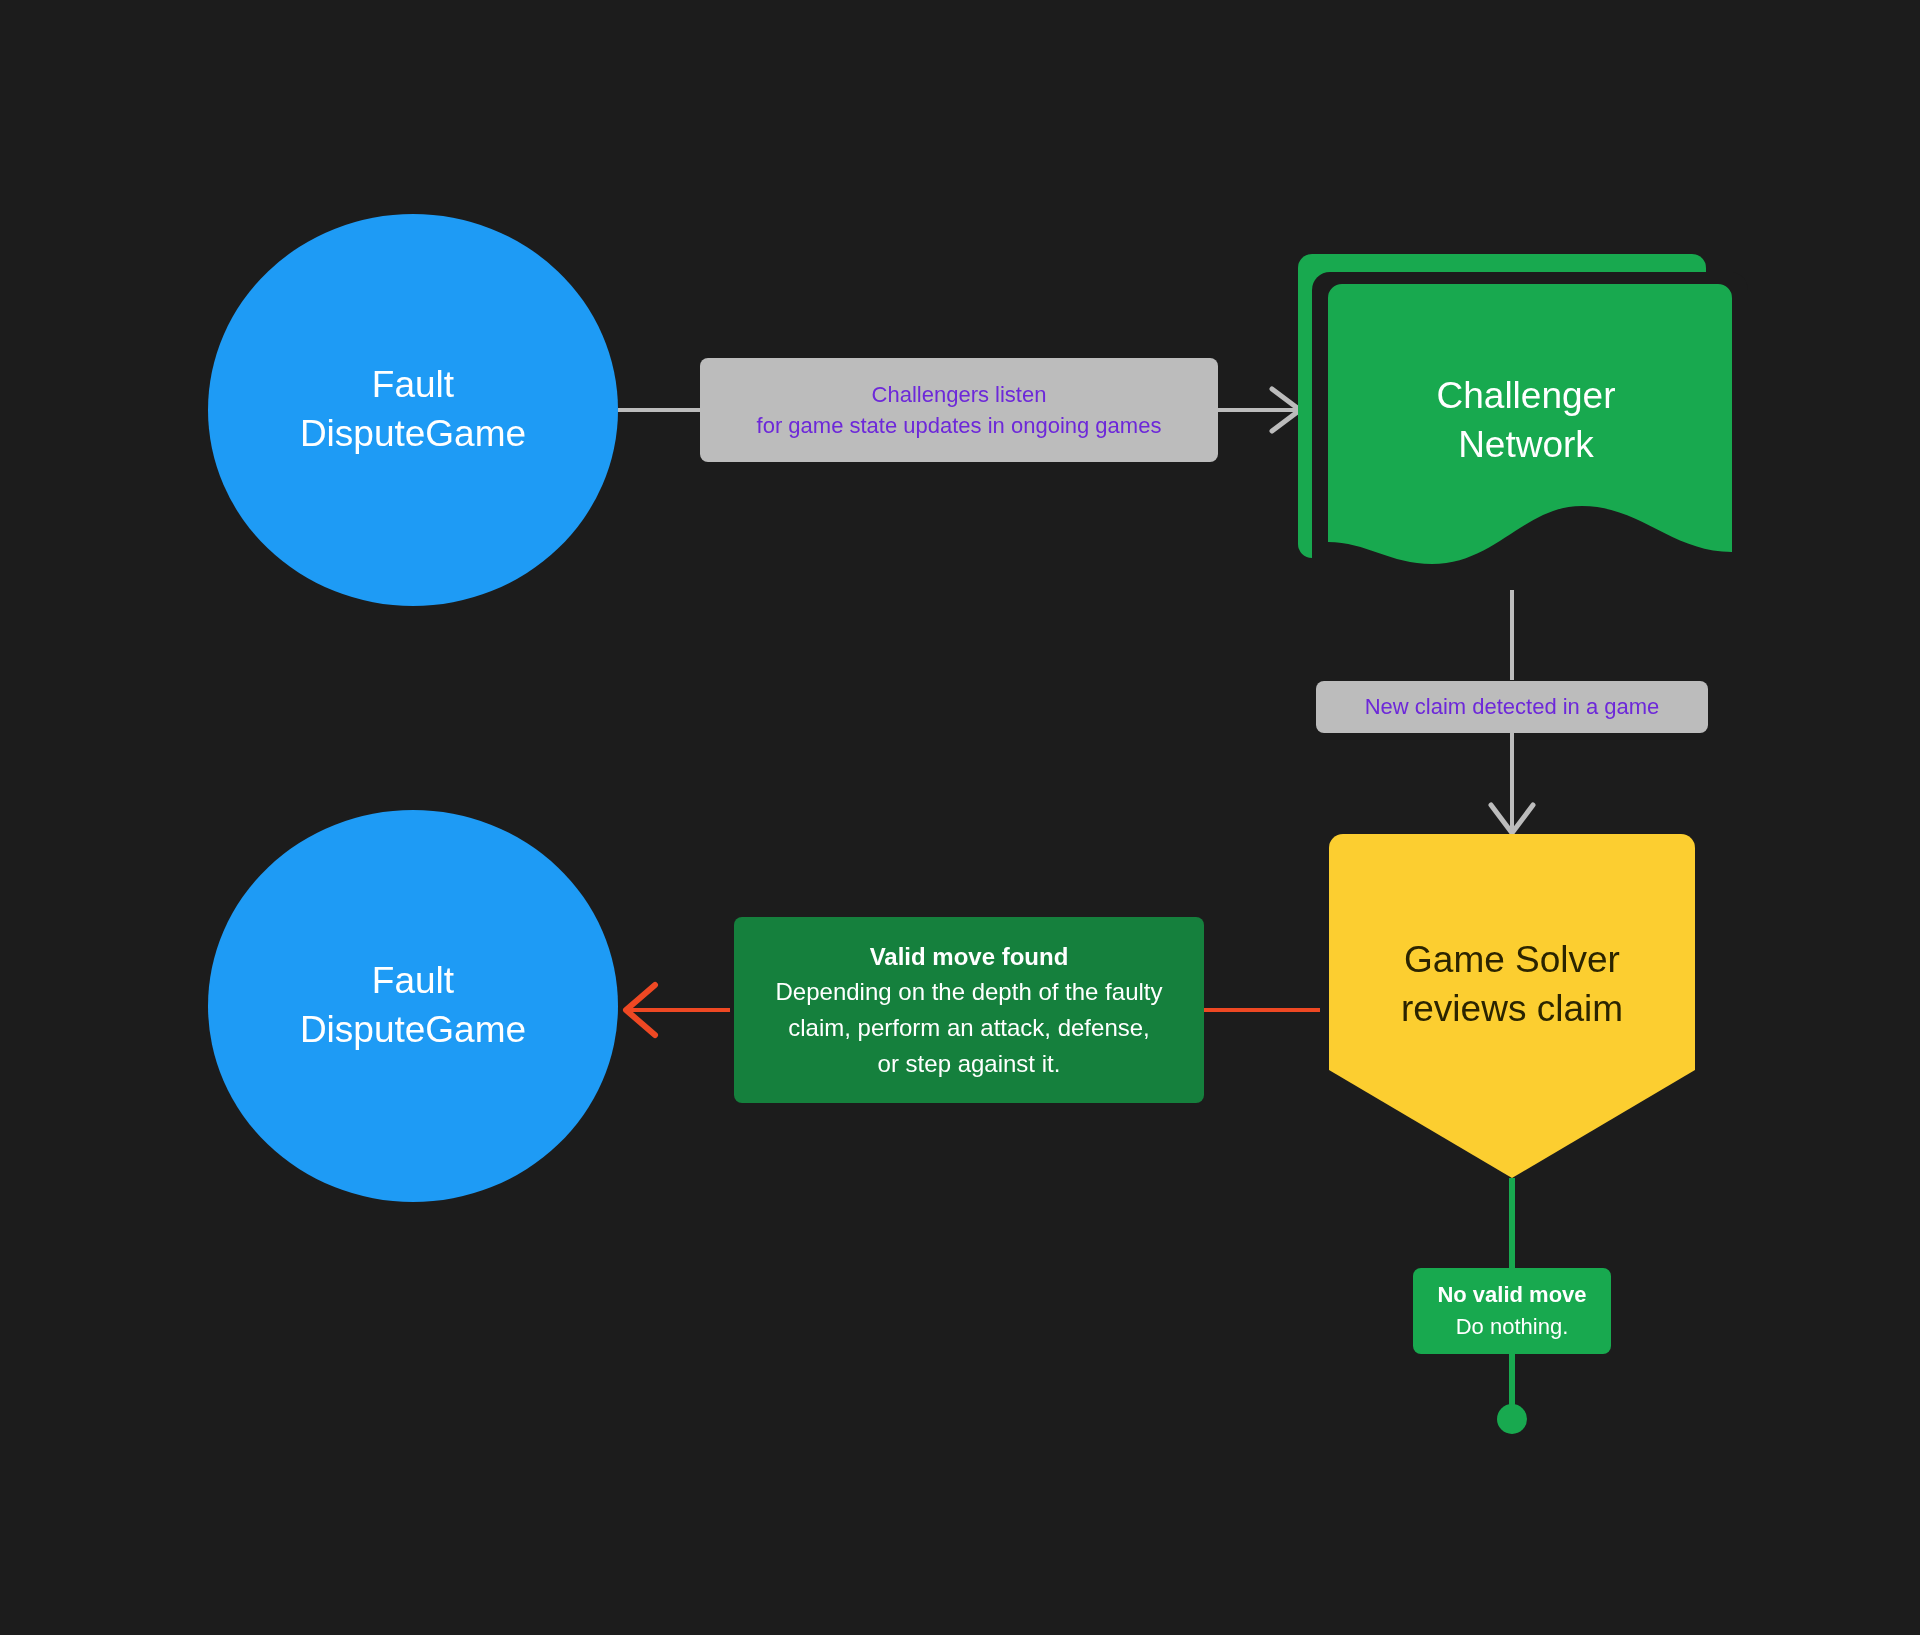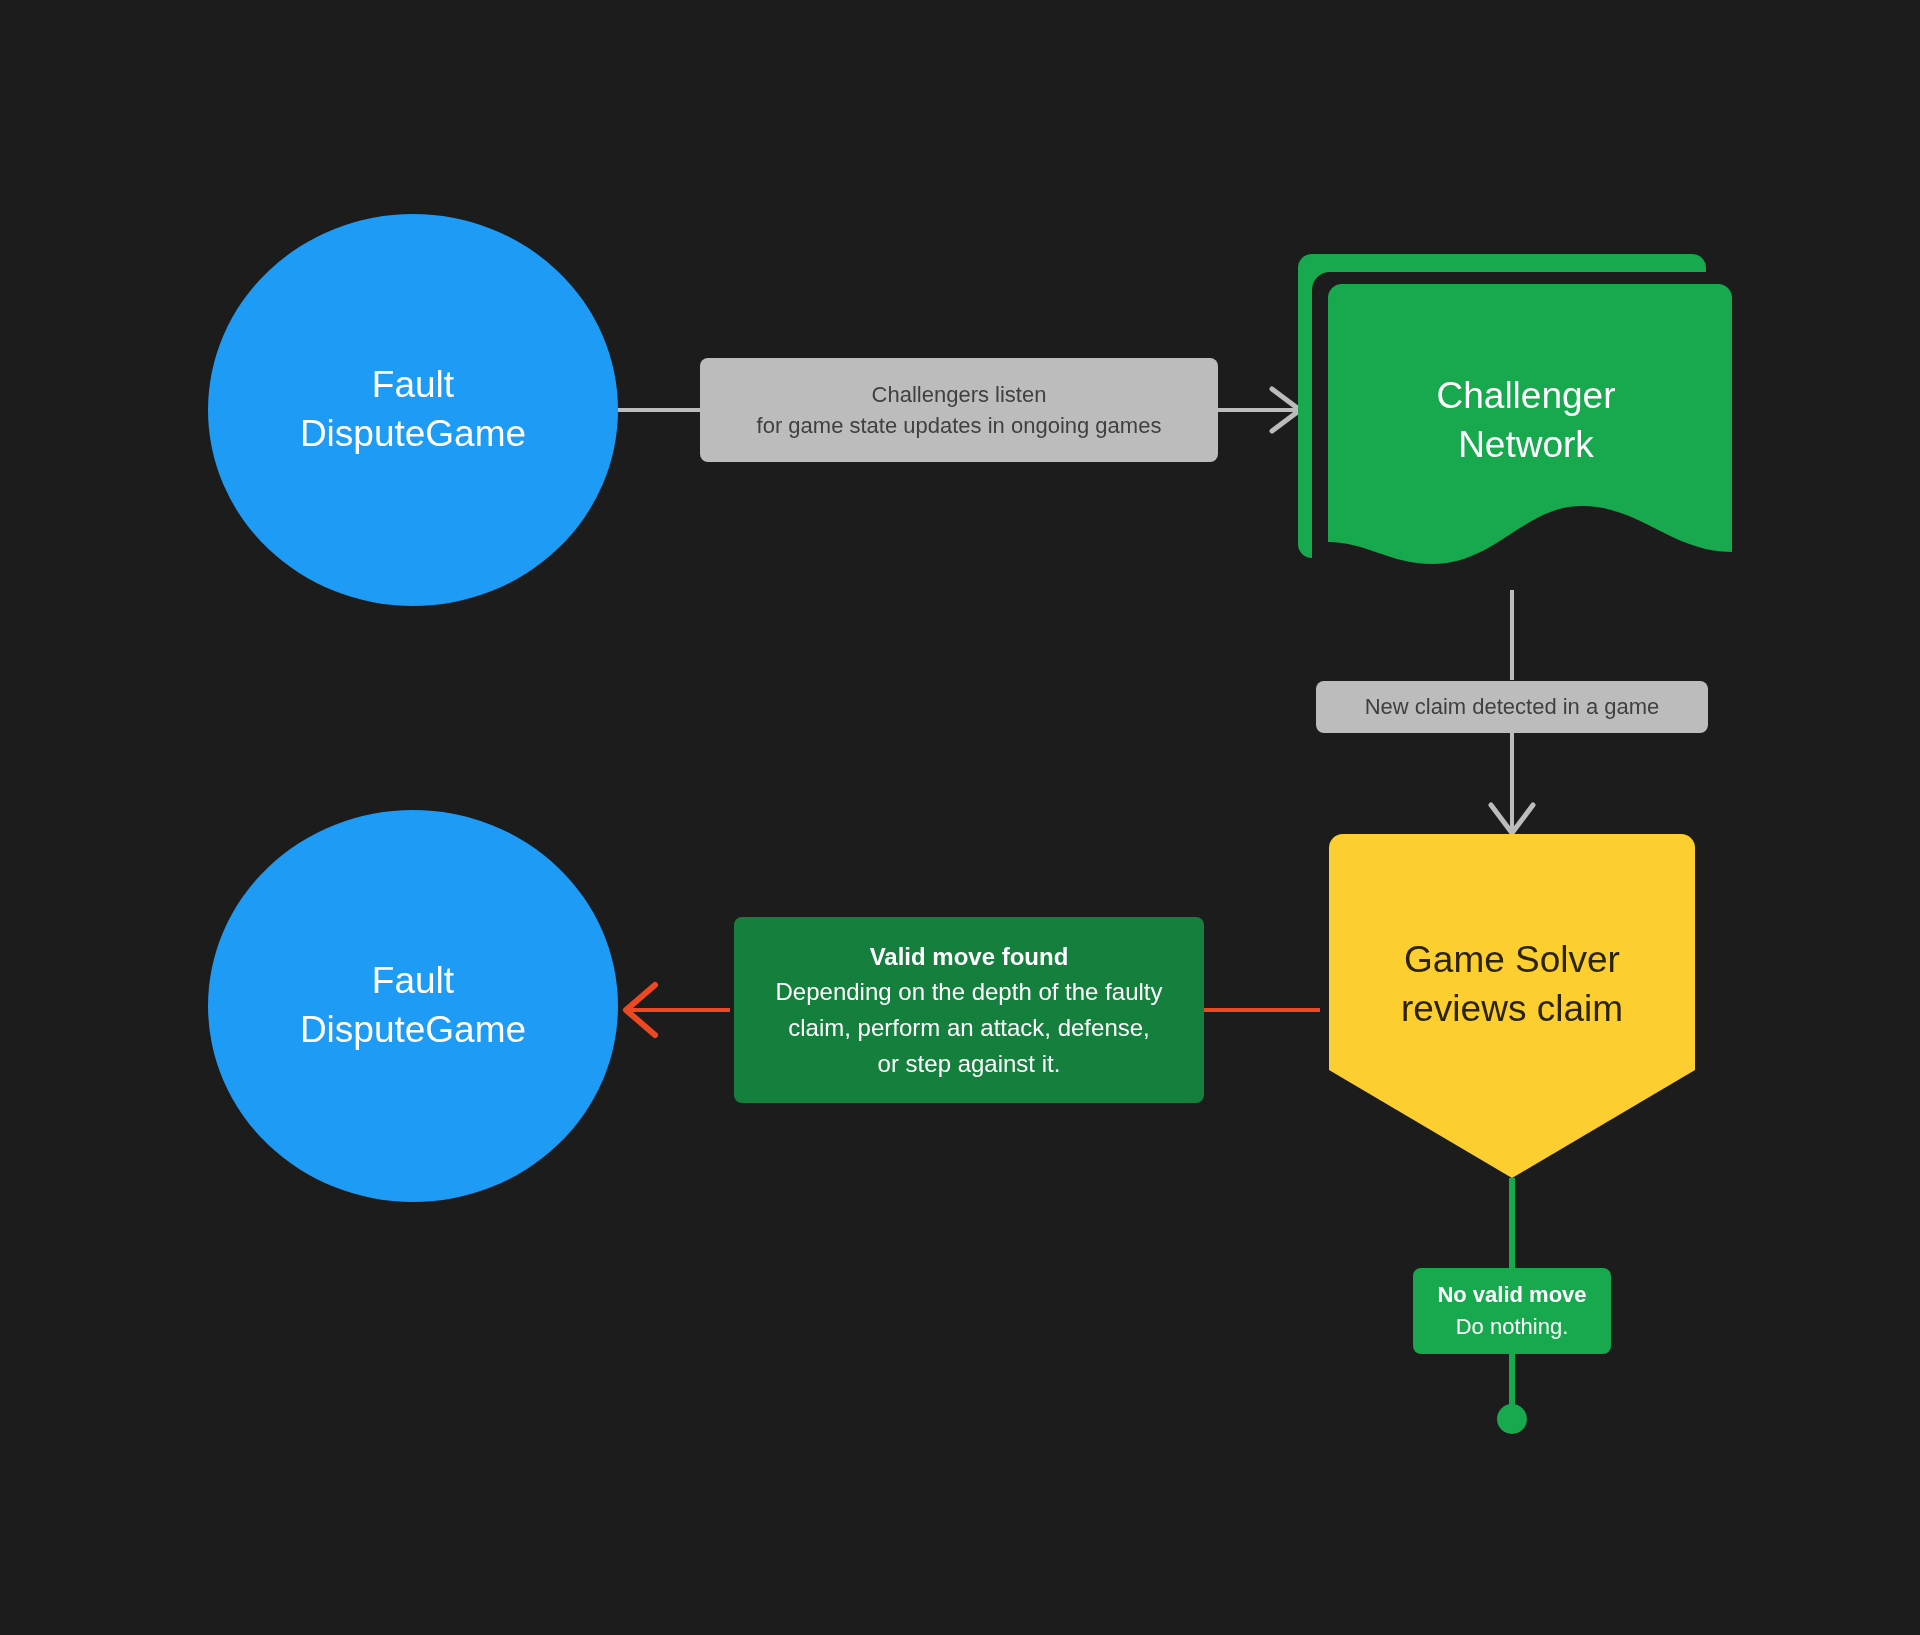--- a/index.html
+++ b/index.html
@@ -88,21 +88,21 @@
     align-items: center;
     justify-content: center;
     text-align: center;
     border-radius: 8px;
   }
   .edge-label .line {
     white-space: nowrap;
   }
   .edge-label.gray {
     background: #bcbcbc;
-    color: #404040;
+    color: #6d28d9;
     font-size: 22px;
     line-height: 1.42;
     padding: 11px 4px;
   }
   .edge-label.red {
     background: #15803d;
     color: #ffffff;
     font-size: 24px;
     line-height: 1.48;
     padding: 13px 20px;

